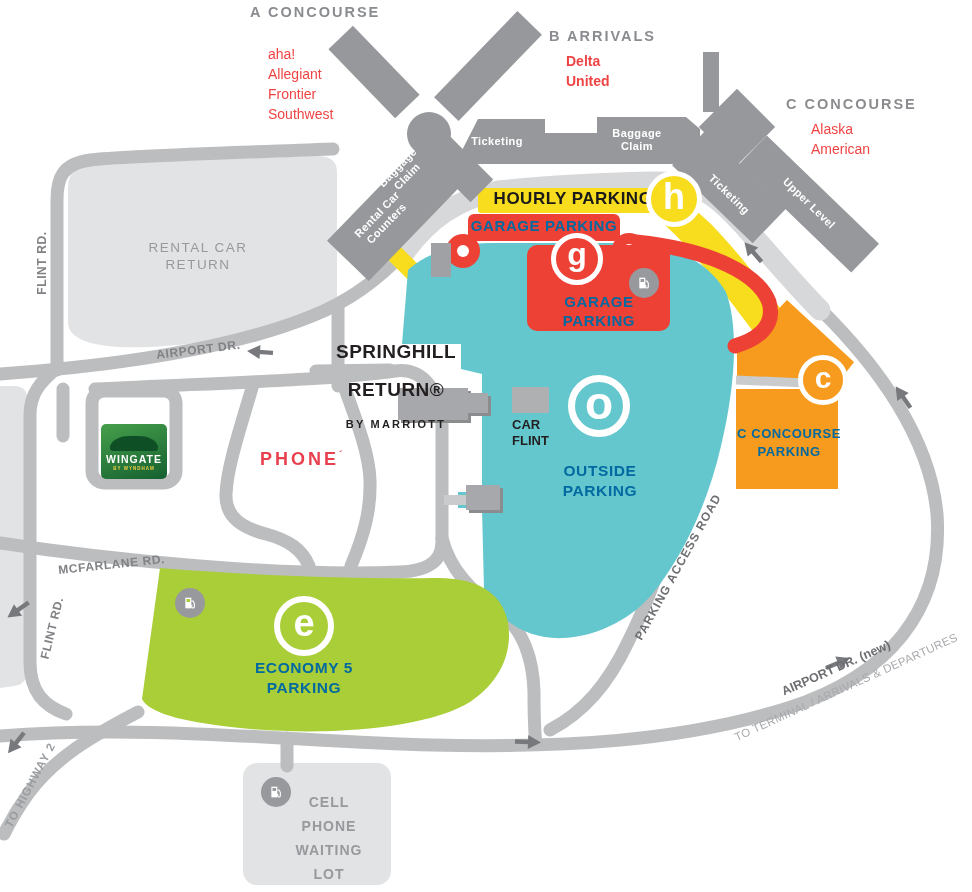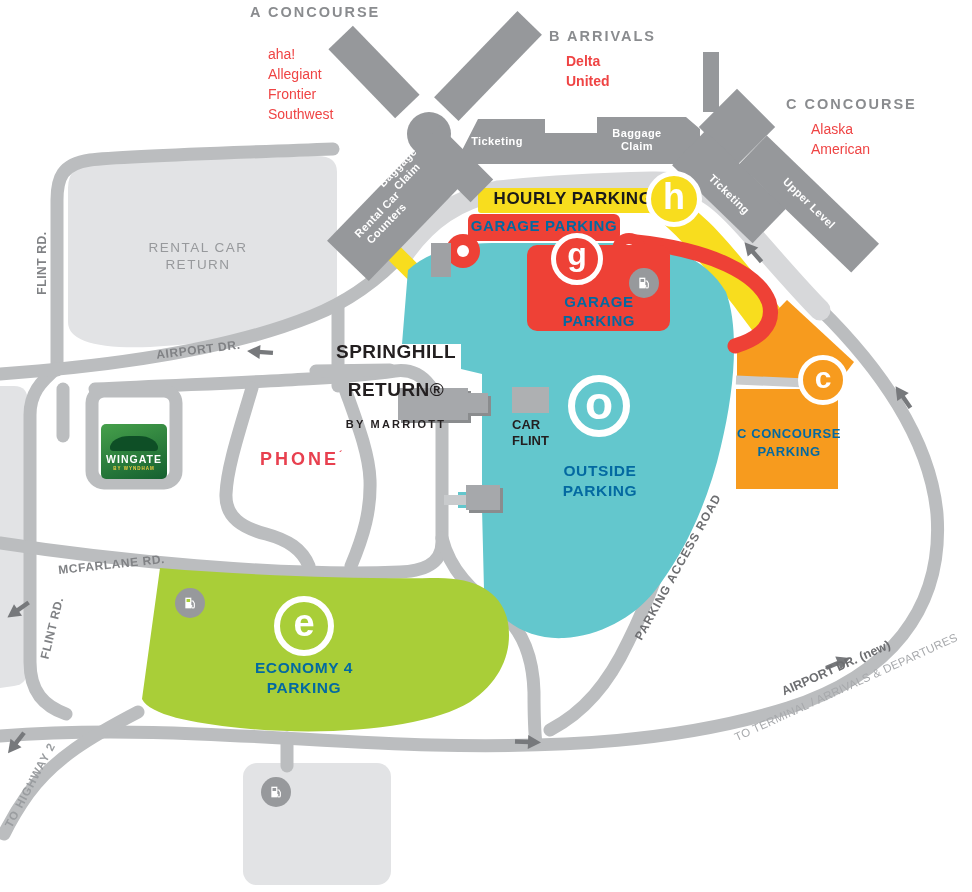--- a/index.html
+++ b/index.html
@@ -171,22 +171,26 @@
   <div class="lbl bldg-txt ctr rot" style="left:757px;top:197px;width:104px;transform:rotate(44deg);">Upper Level</div>
 
   <div class="lbl ctr" style="left:480px;top:189px;width:186px;font-size:17px;font-weight:800;color:#1a1a1a;letter-spacing:.5px;">HOURLY PARKING</div>
   <div class="lbl lot-lbl ctr" style="left:470px;top:217px;width:148px;font-size:15px;">GARAGE PARKING</div>
   <div class="lbl lot-lbl ctr" style="left:541px;top:292px;width:116px;font-size:15px;line-height:19px;">GARAGE
 PARKING</div>
   <div class="lbl lot-lbl ctr" style="left:539px;top:461px;width:122px;font-size:15.5px;line-height:20px;">OUTSIDE
 PARKING</div>
   <div class="lbl lot-lbl ctr" style="left:728px;top:425px;width:122px;font-size:13px;line-height:18px;">C CONCOURSE
 PARKING</div>
-  <div class="lbl lot-lbl ctr" style="left:238px;top:658px;width:132px;font-size:15.5px;line-height:20px;">ECONOMY 4
-PARKING</div>
+  <div class="lbl lot-lbl ctr" style="left:238px;top:658px;width:132px;font-size:15.5px;line-height:20px;">ECONOMY 5
+PARKING</div>
+  <div class="lbl ctr" style="left:288px;top:790px;width:82px;font-size:14px;font-weight:800;color:#97999c;line-height:24px;letter-spacing:1px;white-space:pre-line;">CELL
+PHONE
+WAITING
+LOT</div>
 
   <div class="lbl ctr" style="left:128px;top:239px;width:140px;font-size:13.5px;color:#97999c;letter-spacing:1.5px;line-height:17px;white-space:pre-line;">RENTAL CAR
 RETURN</div>
   <div class="lbl" style="left:512px;top:417px;width:60px;font-size:13px;font-weight:800;color:#231f20;line-height:16px;white-space:pre-line;">CAR
 FLINT</div>
 
   <div class="lbl rt" style="left:330px;top:324px;width:132px;">
     <div class="sh1">SPRINGHILL</div>
     <div class="sh1">RETURN®</div>
     <div class="sh3">BY MARRIOTT</div>

